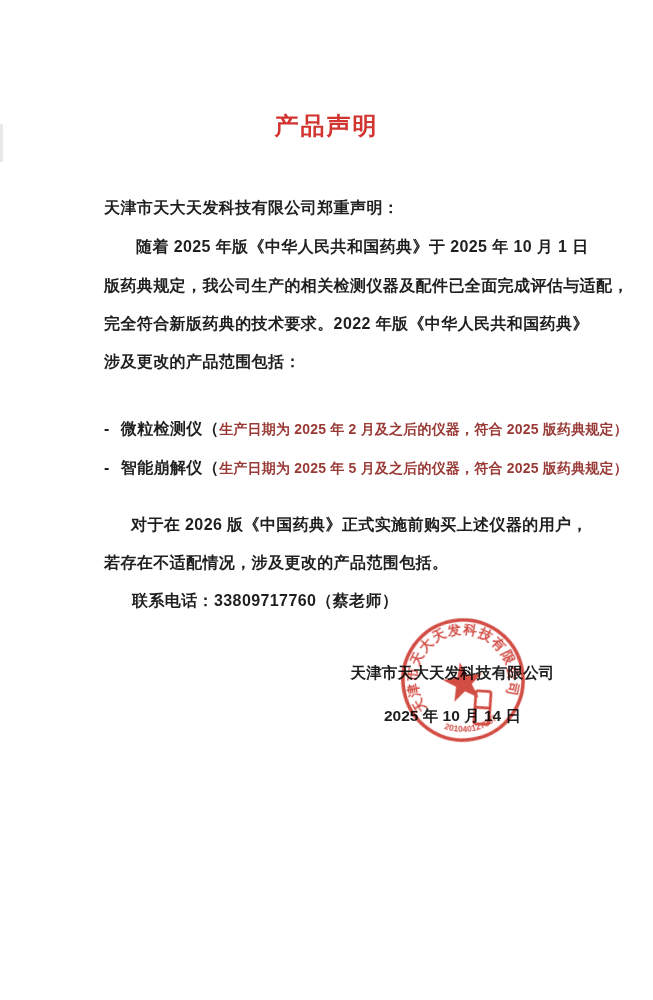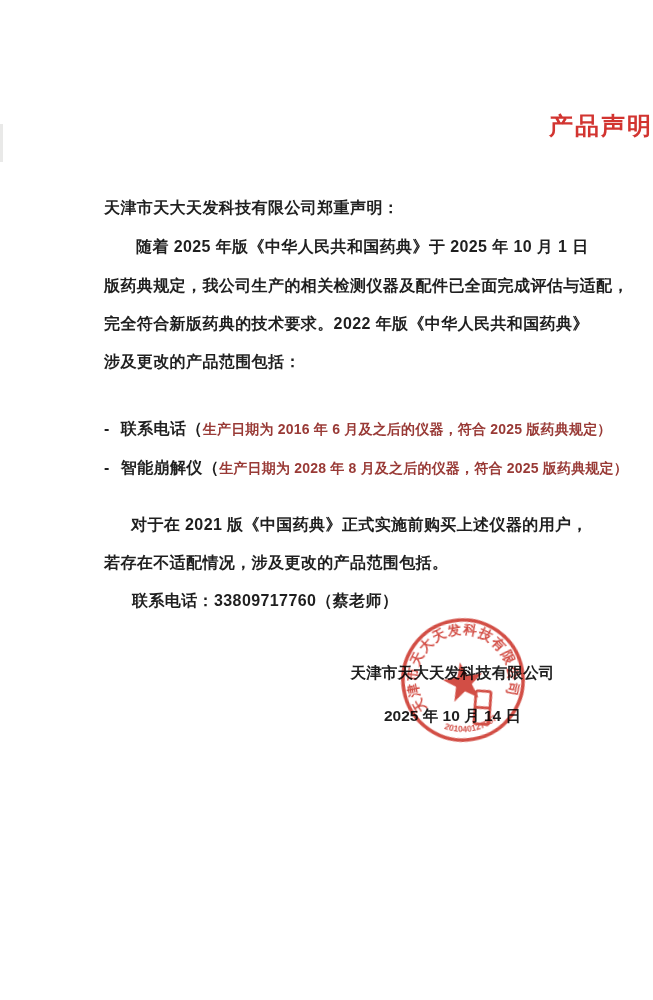--- a/index.html
+++ b/index.html
@@ -7,21 +7,21 @@
     width: 653px; height: 1000px;
     background: #ffffff;
     position: relative;
     overflow: hidden;
     font-family: "Liberation Sans", "DejaVu Sans", sans-serif;
   }
   .page { position: absolute; inset: 0; background: #ffffff; }
 
   .doc-title {
     position: absolute; top: 110px; left: 0; width: 653px;
-    text-align: right;
+    text-align: center;
     font-size: 24px; font-weight: 700; letter-spacing: 2px;
     color: #d23430;
     white-space: nowrap;
   }
 
   .line {
     position: absolute; left: 104px;
     font-size: 16px; font-weight: 600;
     color: #1f1f1f;
     white-space: nowrap; letter-spacing: 0.4px;
@@ -80,32 +80,32 @@
 
   <div class="line" style="top:197px">天津市天大天发科技有限公司郑重声明：</div>
 
   <div class="line indent-big" style="top:236px">随着 2025 年版《中华人民共和国药典》于 2025 年 10 月 1 日</div>
   <div class="line" style="top:275px">版药典规定，我公司生产的相关检测仪器及配件已全面完成评估与适配，</div>
   <div class="line" style="top:313px">完全符合新版药典的技术要求。2022 年版《中华人民共和国药典》</div>
   <div class="line" style="top:351px">涉及更改的产品范围包括：</div>
 
   <div class="line bullet-line" style="top:418px">
     <span class="bullet-dash">-</span>
-    <span class="product-name">联系电话</span>
+    <span class="product-name">微粒检测仪</span>
     <span class="product-open">（</span>
-    <span class="product-note">生产日期为 2016 年 6 月及之后的仪器，符合 2025 版药典规定）</span>
+    <span class="product-note">生产日期为 2025 年 2 月及之后的仪器，符合 2025 版药典规定）</span>
   </div>
   <div class="line bullet-line" style="top:457px">
     <span class="bullet-dash">-</span>
     <span class="product-name">智能崩解仪</span>
     <span class="product-open">（</span>
-    <span class="product-note">生产日期为 2028 年 8 月及之后的仪器，符合 2025 版药典规定）</span>
+    <span class="product-note">生产日期为 2025 年 5 月及之后的仪器，符合 2025 版药典规定）</span>
   </div>
 
-  <div class="line indent-sm" style="top:514px">对于在 2021 版《中国药典》正式实施前购买上述仪器的用户，</div>
+  <div class="line indent-sm" style="top:514px">对于在 2026 版《中国药典》正式实施前购买上述仪器的用户，</div>
   <div class="line" style="top:552px">若存在不适配情况，涉及更改的产品范围包括。</div>
 
   <div class="line" style="top:590px;left:132px">联系电话：33809717760（蔡老师）</div>
 
   <div class="sig-block">
     <div class="sig-company">天津市天大天发科技有限公司</div>
     <div class="sig-date">2025 年 10 月 14 日</div>
   </div>
 
   <svg class="seal" viewBox="0 0 140 140" aria-hidden="true">

